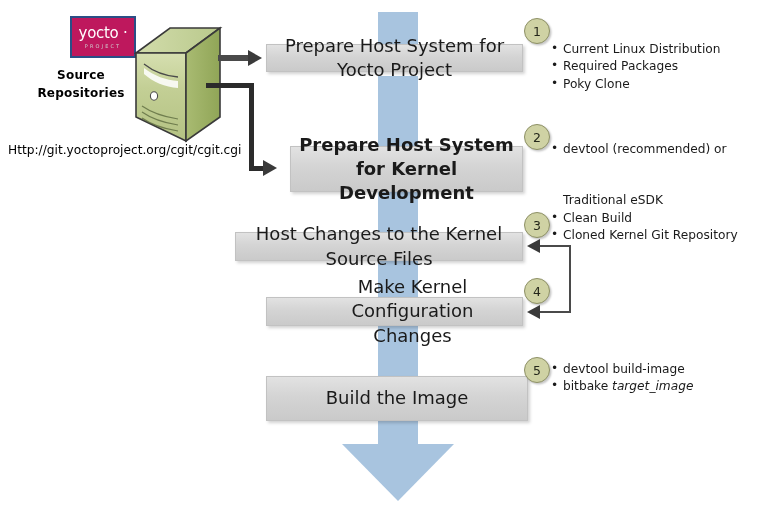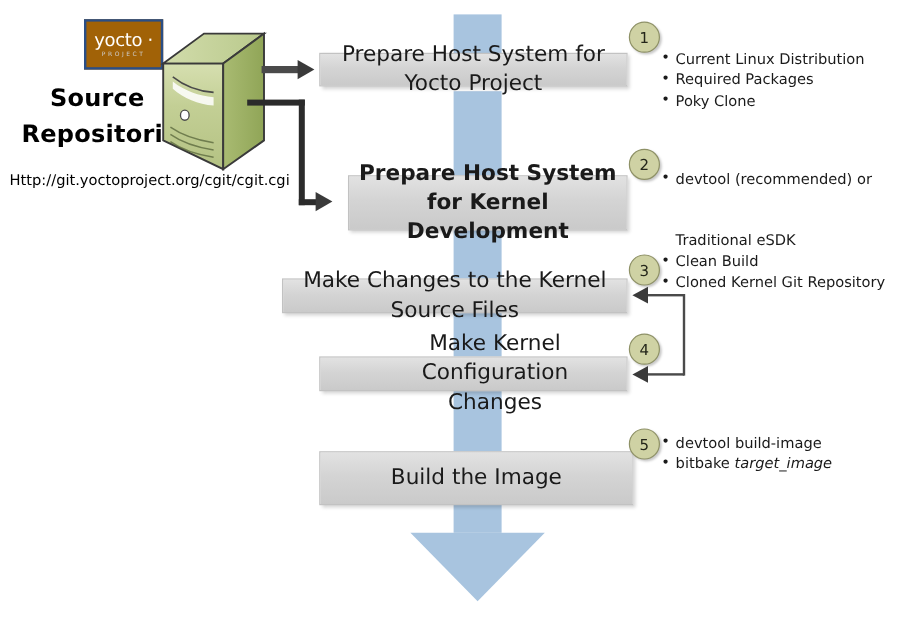--- a/index.html
+++ b/index.html
@@ -95,37 +95,37 @@
     margin-top: 34px;
   }
   .bullets li i {
     font-style: italic;
   }
 
   
   .srclabel {
     position: absolute;
     font-weight: bold;
-    font-size: 20px;
+    font-size: 12px;
     color: #000;
     text-align: center;
     line-height: 1.5;
     letter-spacing: 0.2px;
   }
   .srcurl {
     position: absolute;
     font-size: 12.2px;
     color: #000;
     white-space: nowrap;
   }
 
   
   .yocto-logo {
     position: absolute;
-    background: #a16207;
+    background: #be185d;
     border: 2px solid #2a4e86;
     display: flex;
     flex-direction: column;
     align-items: center;
     justify-content: center;
     box-sizing: border-box;
   }
   .yocto-word {
     color: #ffffff;
     font-size: 15px;
@@ -262,21 +262,21 @@
   </div>
   <div class="bullets" style="left:551px; top:141px;">
     <ul>
       <li><span>devtool (recommended) or</span><span class="sub">Traditional eSDK</span></li>
       <li>Clean Build</li>
       <li>Cloned Kernel Git Repository</li>
     </ul>
   </div>
 
   <div class="procbox" style="left:235px; top:232px; width:288px; height:29px;">
-    <span>Make Changes to the Kernel Source Files</span>
+    <span>Host Changes to the Kernel Source Files</span>
   </div>
   <div class="stepcircle" style="left:524px; top:212px;">
     <span>3</span>
   </div>
 
   <div class="procbox" style="left:266px; top:297px; width:257px; height:29px;padding-left:44px;">
     <span>Make Kernel Configuration Changes</span>
   </div>
   <div class="stepcircle" style="left:524px; top:278px;">
     <span>4</span>

